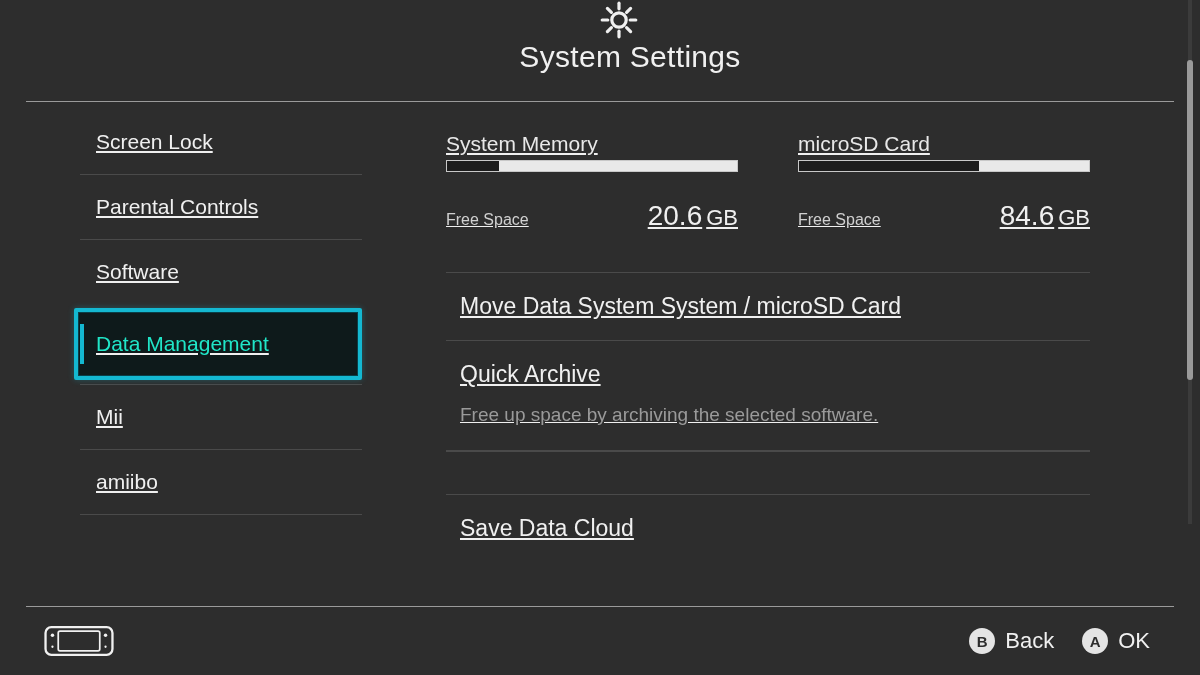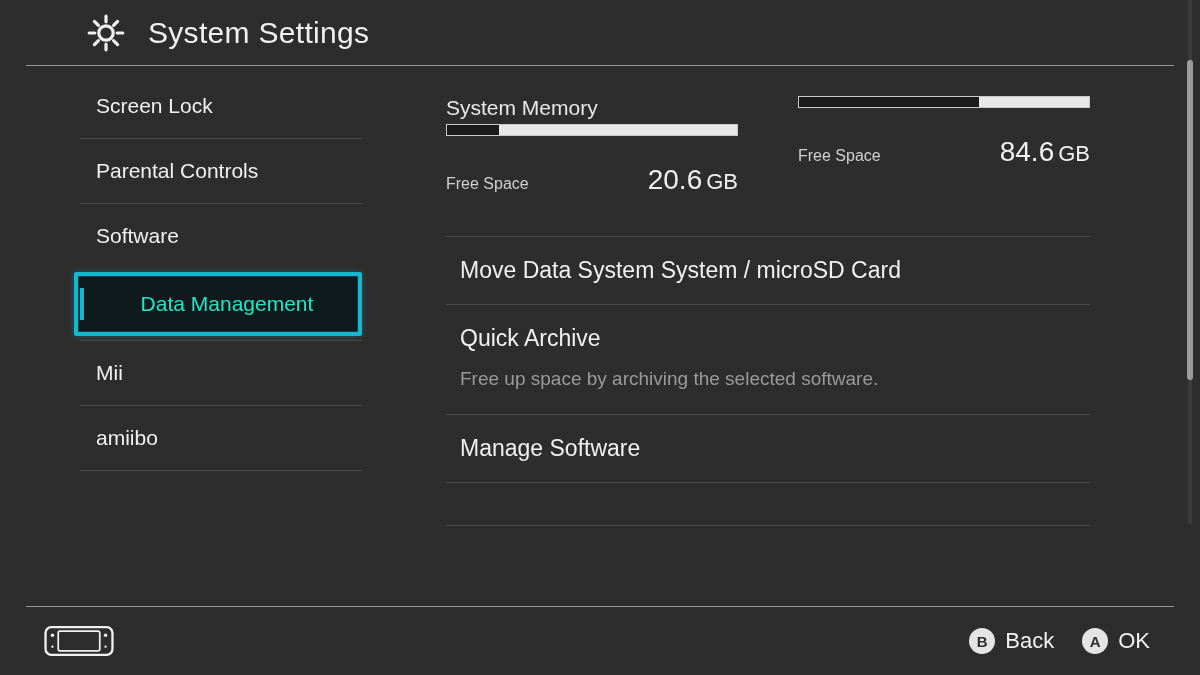--- a/index.html
+++ b/index.html
@@ -8,40 +8,42 @@
     background: #2d2d2d;
     color: #f0f0f0;
     font-family: -apple-system, BlinkMacSystemFont, "Segoe UI", Arial, sans-serif;
     position: relative;
   }
 
   
   .header {
     display: flex;
     align-items: center;
-    height: 66px;
+    height: 102px;
     padding-left: 60px;
     border-bottom: 1px solid #9a9a9a;
     margin: 0 26px;
+    flex-direction: column;
   }
   .header-icon {
     width: 40px; height: 40px;
     margin-right: 22px;
     display: flex; align-items: center; justify-content: center;
   }
   .header-title {
     font-size: 30px;
     font-weight: 400;
     letter-spacing: 0.3px;
   }
 
   
   .main {
     display: flex;
     height: 524px; 
+    text-decoration: underline;
   }
 
   .sidebar {
     width: 388px;
     padding-left: 74px;
     padding-right: 26px;
     padding-top: 8px;
     overflow: hidden;
   }
   .side-item {
@@ -53,28 +55,27 @@
     color: #f0f0f0;
     position: relative;
   }
   .side-sep {
     height: 1px;
     background: #4a4a4a;
     margin-left: 6px;
   }
   .side-item.selected {
     margin: 4px 0;
-    height: 64px;
+    height: 72px;
     border: 4px solid #14b8d1;
     border-radius: 2px;
     background: #0e1a1b;
     padding-left: 18px;
     color: #20e6c8;
     box-shadow: inset 0 0 0 1px #0a3f48, 0 0 6px rgba(20,184,209,0.3);
-    justify-content: center;
   }
   .side-item.selected::before {
     content: "";
     position: absolute;
     left: 2px; top: 12px; bottom: 12px;
     width: 4px;
     background: #14b8d1;
   }
 
   .content {
@@ -247,42 +248,43 @@
           <div class="bar-fill-remaining" id="sys-bar" style="left: 18%;"></div>
         </div>
         <div class="storage-info">
           <span class="freespace-label">Free Space</span>
           <span class="freespace-val">
             <span class="num">20.6</span><span class="unit">GB</span>
           </span>
         </div>
       </div>
       <div class="storage-block">
+        <div class="storage-title">microSD Card</div>
         <div class="bar-outer">
           <div class="bar-fill-remaining" id="sd-bar" style="left: 62%;"></div>
         </div>
         <div class="storage-info">
           <span class="freespace-label">Free Space</span>
           <span class="freespace-val">
             <span class="num">84.6</span><span class="unit">GB</span>
           </span>
         </div>
       </div>
     </div>
 
     <div class="opt-divider"></div>
     <div class="opt-item"><span>Move Data System System / microSD Card</span></div>
     <div class="opt-divider"></div>
     <div class="opt-item"><span>Quick Archive</span></div>
     <div class="opt-desc">Free up space by archiving the selected software.</div>
     <div class="opt-divider"></div>
-    <div class="opt-item"><span>Manage Software</span></div>
     <div class="opt-divider"></div>
     <div class="opt-gap"></div>
     <div class="opt-divider"></div>
+    <div class="opt-item"><span>Save Data Cloud</span></div>
 
   </div>
 
   <div class="scrollbar">
     <div class="scrollbar-track"></div>
     <div class="scrollbar-thumb"></div>
   </div>
 
 </div>
 

